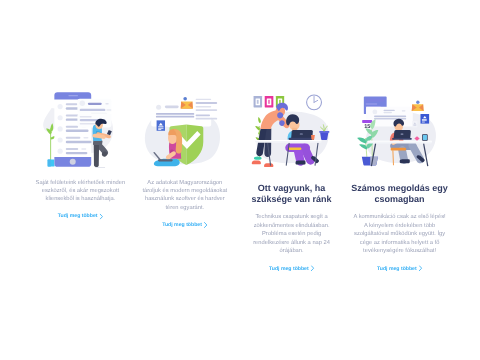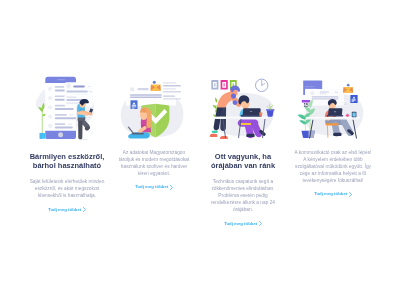--- a/index.html
+++ b/index.html
@@ -97,21 +97,20 @@
  <path d="M59.3 29.3 c1.1 -0.5 3.1 -0.7 4.4 -0.1 c1.4 0.6 2.1 2 2.2 3.6 c0.1 2 0 7 -0.2 9.8 h-7 c-0.4 -3.4 -0.7 -7.6 -0.5 -9.9 c0.1 -1.7 0.4 -3 1.1 -3.4 Z" fill="#4fb7ec"></path>
  <path d="M61 34.2 c1.7 -0.4 3.5 0.2 4.4 1.5 c0.7 1 0.8 2.2 0.5 2.9 l-2.1 -0.4 c-0.1 -1.1 -1.3 -1.8 -2.6 -1.6 Z" fill="#3ba6de"></path>
  <path d="M61.3 36.1 c0.3 -0.7 1.1 -1.1 1.9 -0.9 c2.8 0.7 6.3 1.6 8.8 2.2 c1 0.2 1.5 1 1.4 1.8 c-0.2 0.8 -1.1 1.3 -2.1 1 c-2.7 -0.6 -6.5 -1.7 -9 -2.5 c-0.8 -0.2 -1.2 -0.9 -1 -1.6 Z" fill="#f9b68a"></path>
  <path d="M60.2 36.5 c2.5 0.2 5.3 0.7 7.6 1.3 c1 0.3 1.5 1.2 1.2 2 c-0.3 0.8 -1.3 1.2 -2.3 0.9 c-2.3 -0.6 -4.9 -1 -7.1 -1.1 c-0.9 -0.1 -1.6 -0.8 -1.5 -1.7 c0.1 -0.8 1 -1.5 2.1 -1.4 Z" fill="#fbc49b"></path>
  <path d="M61.9 25.8 c1.6 -0.8 3.6 -0.3 4.4 1.1 c0.7 1.3 0.6 3.2 -0.1 4.4 c-0.6 1 -1.6 1.5 -2.8 1.4 c-1.5 -0.1 -2.6 -1.1 -2.8 -2.4 c-0.3 -1.9 0 -3.7 1.3 -4.5 Z" fill="#fbc49b"></path>
  <path d="M60.5 27.5 c0.2 -2.1 2.3 -3.7 4.8 -3.6 c2.6 0.1 4.5 1.6 4.6 3.1 c0.1 0.9 -0.5 1.3 -1.4 1.3 c-0.9 0 -1.5 -0.3 -2.4 -0.1 c-0.9 0.2 -1.5 0.9 -2 1.8 c-0.4 0.7 -1 0.8 -1.5 0.3 c-0.5 -0.5 -0.6 -1.1 -1.1 -1.4 c-0.5 -0.3 -1.1 -0.4 -1 -1.4 Z" fill="#1f2b4d"></path>
  <path d="M71.6 33.3 l2.6 1.1 l-1.5 3.4 l-2.6 -1.1 Z" fill="#373f5c"></path>
 </g>
 </svg>
       </div>
-    <div class="title">Bármilyen eszközről, bárhol használható</div>
     <div class="body">Saját felületeink elérhetőek minden eszközről, és akár megszokott kliensekből is használhatja.</div>
     <a class="link">
         <span>Tudj meg többet</span>
         <span class="chev"><svg width="3" height="5" viewBox="0 0 3 5">
             <path d="M0.4 0.4 L2.4 2.5 L0.4 4.6" fill="none" stroke="#36b0f5" stroke-width="0.7" stroke-linecap="round" stroke-linejoin="round"></path>
           </svg></span>
       </a>
   </div>
 
   <div class="col" style="left:106px">
@@ -249,21 +248,21 @@
  <rect x="54.8" y="36.2" width="2.6" height="0.9" rx="0.45" fill="#8b93b5"></rect>
 </g>
 <g>
  <path d="M64.2 37.6 h3.2 l-0.5 3.1 c-0.1 0.5 -0.5 0.9 -1 0.9 h-0.4 c-0.5 0 -0.9 -0.4 -1 -0.9 Z" fill="#f27e56"></path>
  <path d="M71.7 35.2 h7 l-1 5.6 c-0.1 0.5 -0.5 0.9 -1 0.9 h-3.1 c-0.5 0 -0.9 -0.4 -1 -0.9 Z" fill="#4a52d4"></path>
  <path d="M71.1 34.2 h8.3 v1.4 h-8.3 Z" fill="#5a62dd"></path>
  <path d="M75.2 34 c0 -3.2 -0.7 -5 -0.7 -5 M75.5 34 c0.7 -2.6 2.2 -3.9 2.2 -3.9 M74.8 34 c-0.9 -2.1 -2.6 -3 -2.6 -3" stroke="#9fd158" stroke-width="0.65" fill="none" stroke-linecap="round"></path>
 </g>
 </svg>
       </div>
-    <div class="title">Ott vagyunk, ha órájában van ránk</div>
+    <div class="title">Ott vagyunk, ha szüksége van ránk</div>
     <div class="body">Technikus csapatunk segít a zökkenőmentes elindulásban. Probléma esetén pedig rendelkezésre állunk a nap 24 órájában.</div>
     <a class="link">
         <span>Tudj meg többet</span>
         <span class="chev"><svg width="3" height="5" viewBox="0 0 3 5">
             <path d="M0.4 0.4 L2.4 2.5 L0.4 4.6" fill="none" stroke="#36b0f5" stroke-width="0.7" stroke-linecap="round" stroke-linejoin="round"></path>
           </svg></span>
       </a>
   </div>
 
   <div class="col" style="left:285px">
@@ -354,20 +353,21 @@
  <rect x="44.2" y="41.2" width="16.5" height="1.4" rx="0.7" fill="#39426b"></rect>
  <rect x="51.3" y="37.5" width="2.4" height="0.9" rx="0.45" fill="#8b93b5"></rect>
 </g>
 <g>
  <path d="M62.5 38.6 l2.2 1.8 l-2.2 1.9 l-2.2 -1.9 Z" fill="#f45fa0"></path>
  <rect x="66.8" y="36.8" width="4.6" height="5.5" rx="0.6" fill="#2d3656"></rect>
  <rect x="67.4" y="37.4" width="3.4" height="4.3" rx="0.4" fill="#6cc8f0"></rect>
 </g>
 </svg>
       </div>
+    <div class="title">Számos megoldás egy csomagban</div>
     <div class="body">A kommunikáció csak az első lépés! A kényelem érdekében több szolgáltatóval működünk együtt. Így cége az informatika helyett a fő tevékenységére fókuszálhat!</div>
     <a class="link">
         <span>Tudj meg többet</span>
         <span class="chev"><svg width="3" height="5" viewBox="0 0 3 5">
             <path d="M0.4 0.4 L2.4 2.5 L0.4 4.6" fill="none" stroke="#36b0f5" stroke-width="0.7" stroke-linecap="round" stroke-linejoin="round"></path>
           </svg></span>
       </a>
   </div>
 
 </div>

